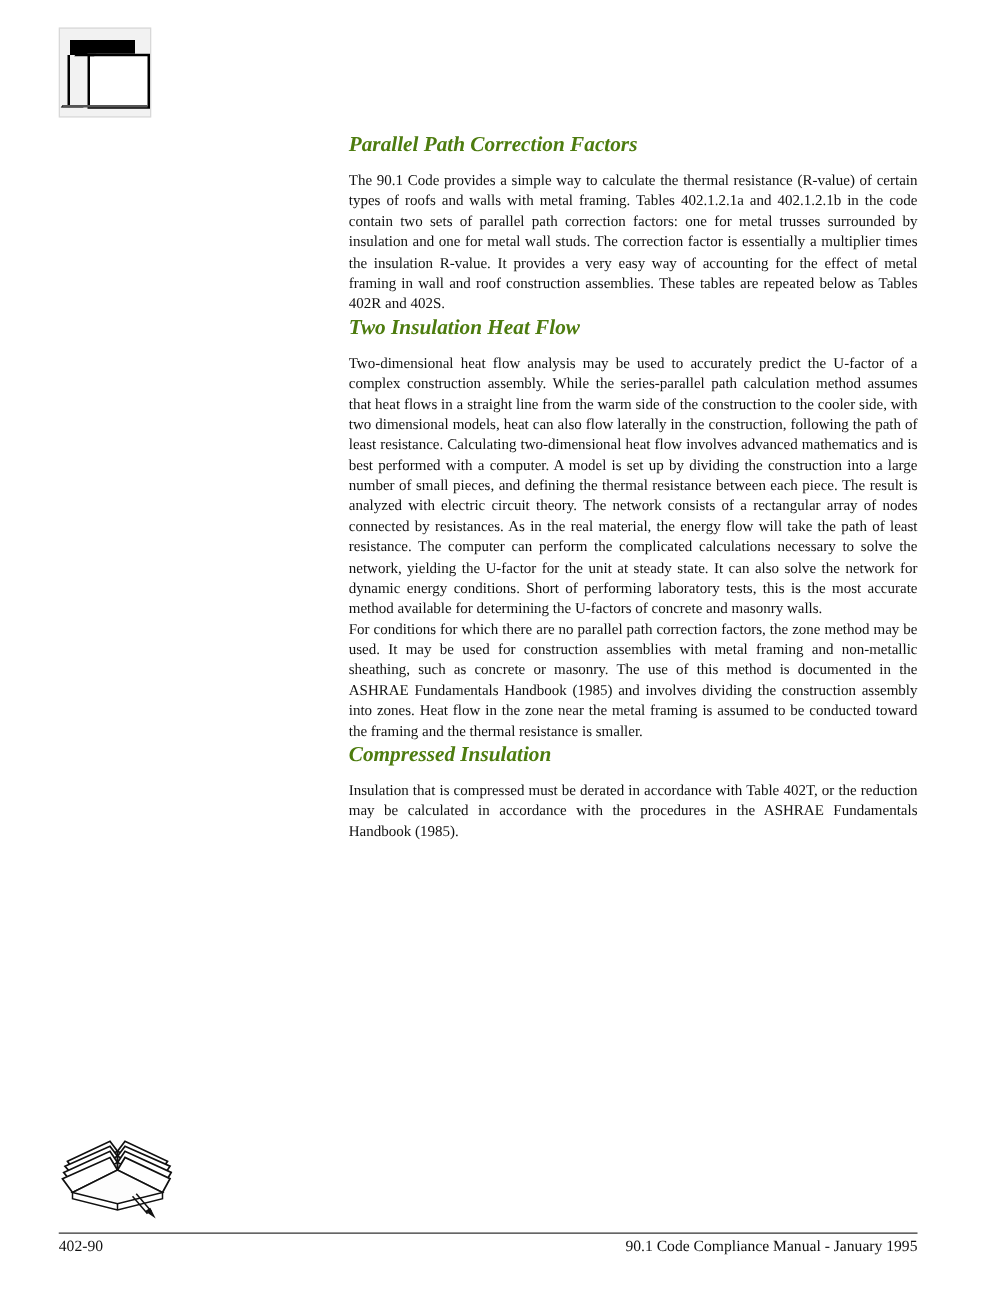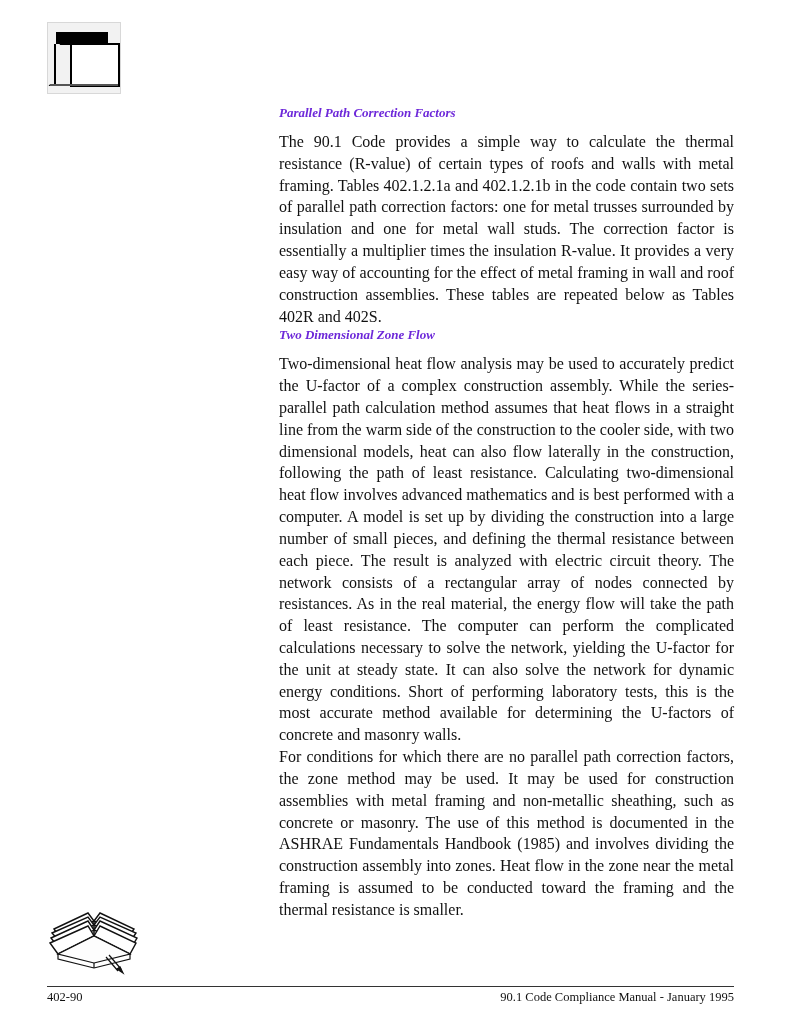--- a/index.html
+++ b/index.html
@@ -85,27 +85,27 @@
 
   
   .content {
     position: absolute;
     left: 279px;
     top: 105px;
     width: 455px;
   }
   .sec-title {
     font-style: italic;
-    font-size: 13px;
+    font-size: 17px;
     line-height: 1.3;
     margin: 0 0 9px 0;
-    color: #6d28d9;
+    color: #4d7c0f;
   }
   .para {
-    font-size: 16px;
+    font-size: 12px;
     line-height: 1.365;
     text-align: justify;
     margin: 0 0 26px 0;
     color: #111;
     hyphens: none;
   }
   .para:last-child { margin-bottom: 0; }
   .block { margin-bottom: 0; }
   .block + .block { margin-top: 0; }
 
@@ -156,28 +156,32 @@
   </div>
 
   <div class="content">
 
     <div class="block">
       <h2 class="sec-title">Parallel Path Correction Factors</h2>
       <p class="para">The 90.1 Code provides a simple way to calculate the thermal resistance (R-value) of certain types of roofs and walls with metal framing.  Tables 402.1.2.1a and 402.1.2.1b in the code contain two sets of parallel path correction factors:  one for metal trusses surrounded by insulation and one for metal wall studs.  The correction factor is essentially a multiplier times the insulation R-value. It provides a very easy way of accounting for the effect of metal framing in wall and roof construction assemblies. These tables are repeated below as Tables 402R and  402S.</p>
     </div>
 
     <div class="block">
-      <h2 class="sec-title">Two Dimensional Zone Flow</h2>
+      <h2 class="sec-title">Two Insulation Heat Flow</h2>
       <p class="para">Two-dimensional heat flow analysis may be used to accurately predict the U-factor of a complex construction assembly.  While the series-parallel path calculation method assumes that heat flows in a straight line from the warm side of the construction to the cooler side, with two dimensional models, heat can also flow laterally in the construction, following the path of least resistance.  Calculating two-dimensional heat flow involves advanced mathematics and is best performed with a computer.  A model is set up by dividing the construction into a large number of small pieces, and defining the thermal resistance between each piece.  The result is analyzed with electric circuit theory.  The network consists of a rectangular array of nodes connected by resistances.  As in the real material, the energy flow will take the path of least resistance.  The computer can perform the complicated calculations necessary to solve the network, yielding the U-factor for the unit at steady state.  It can also solve the network for dynamic energy conditions.  Short of performing laboratory tests, this is the most accurate method available for determining the U-factors of concrete and masonry walls.</p>
     </div>
 
     <div class="block">
       <p class="para">For  conditions for which there are no parallel path correction factors, the zone method may be used.  It may be used for construction assemblies with metal framing and non-metallic sheathing, such as concrete or masonry.  The use of this method is documented in the ASHRAE Fundamentals Handbook (1985) and involves dividing the construction assembly into zones.  Heat flow in the zone near the metal framing is assumed to be conducted toward the framing and the thermal resistance is smaller.</p>
     </div>
 
+    <div class="block">
+      <h2 class="sec-title">Compressed Insulation</h2>
+      <p class="para">Insulation that is compressed must be derated in accordance with Table 402T, or the reduction may be calculated in accordance with the procedures in the ASHRAE Fundamentals Handbook (1985).</p>
+    </div>
 
   </div>
 
   <div class="book-icon">
     <svg viewBox="0 0 90 72" width="90" height="72" aria-hidden="true">
       <g fill="none" stroke="#111" stroke-width="1.4">
         <path d="M6 24 L40 8 L46 16 L12 33 Z" fill="#ffffff"></path>
         <path d="M46 16 L52 8 L86 24 L80 33 Z" fill="#ffffff"></path>
         <path d="M4 28 L40 12 L46 20 L12 37 Z" fill="#ffffff"></path>
         <path d="M46 20 L52 12 L88 28 L82 37 Z" fill="#ffffff"></path>

